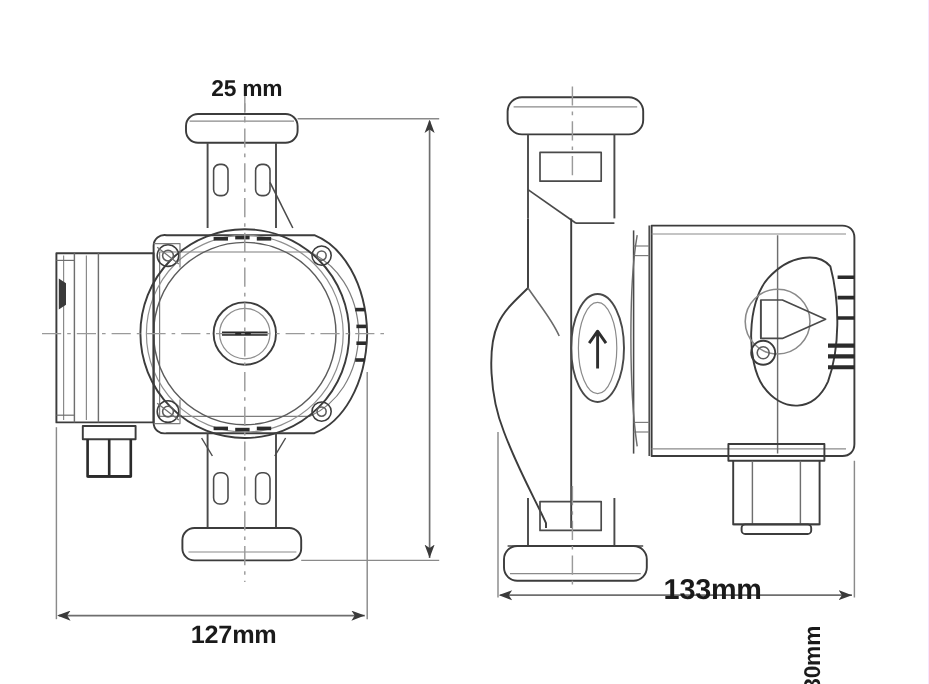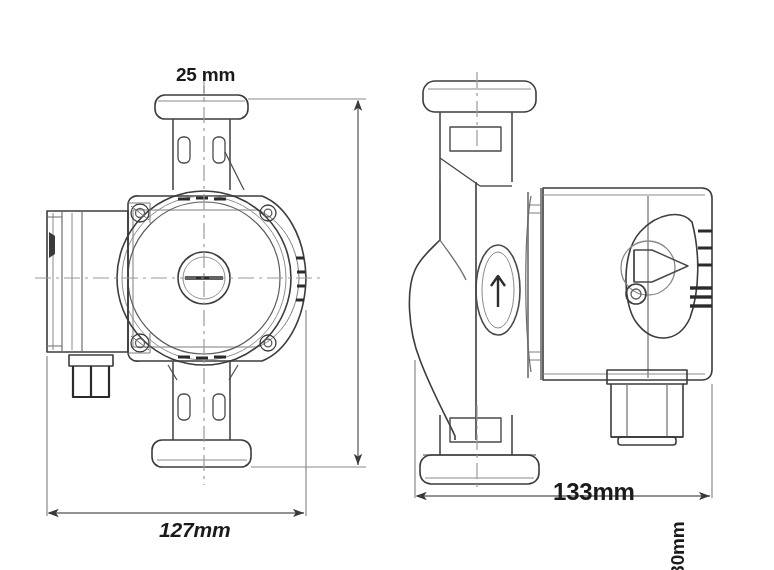--- a/index.html
+++ b/index.html
@@ -50,21 +50,20 @@
     position: absolute;
     left: 336px;
     top: 340px;
     height: 0;
     width: 0;
   }
   #label-127 {
     left: 159px;
     top: 518px;
     font-size: 21px;
-    font-style: italic;
   }
   #label-133 {
     left: 553px;
     top: 478px;
     font-size: 24px;
   }
 </style>
 </head>
 <body>
 

